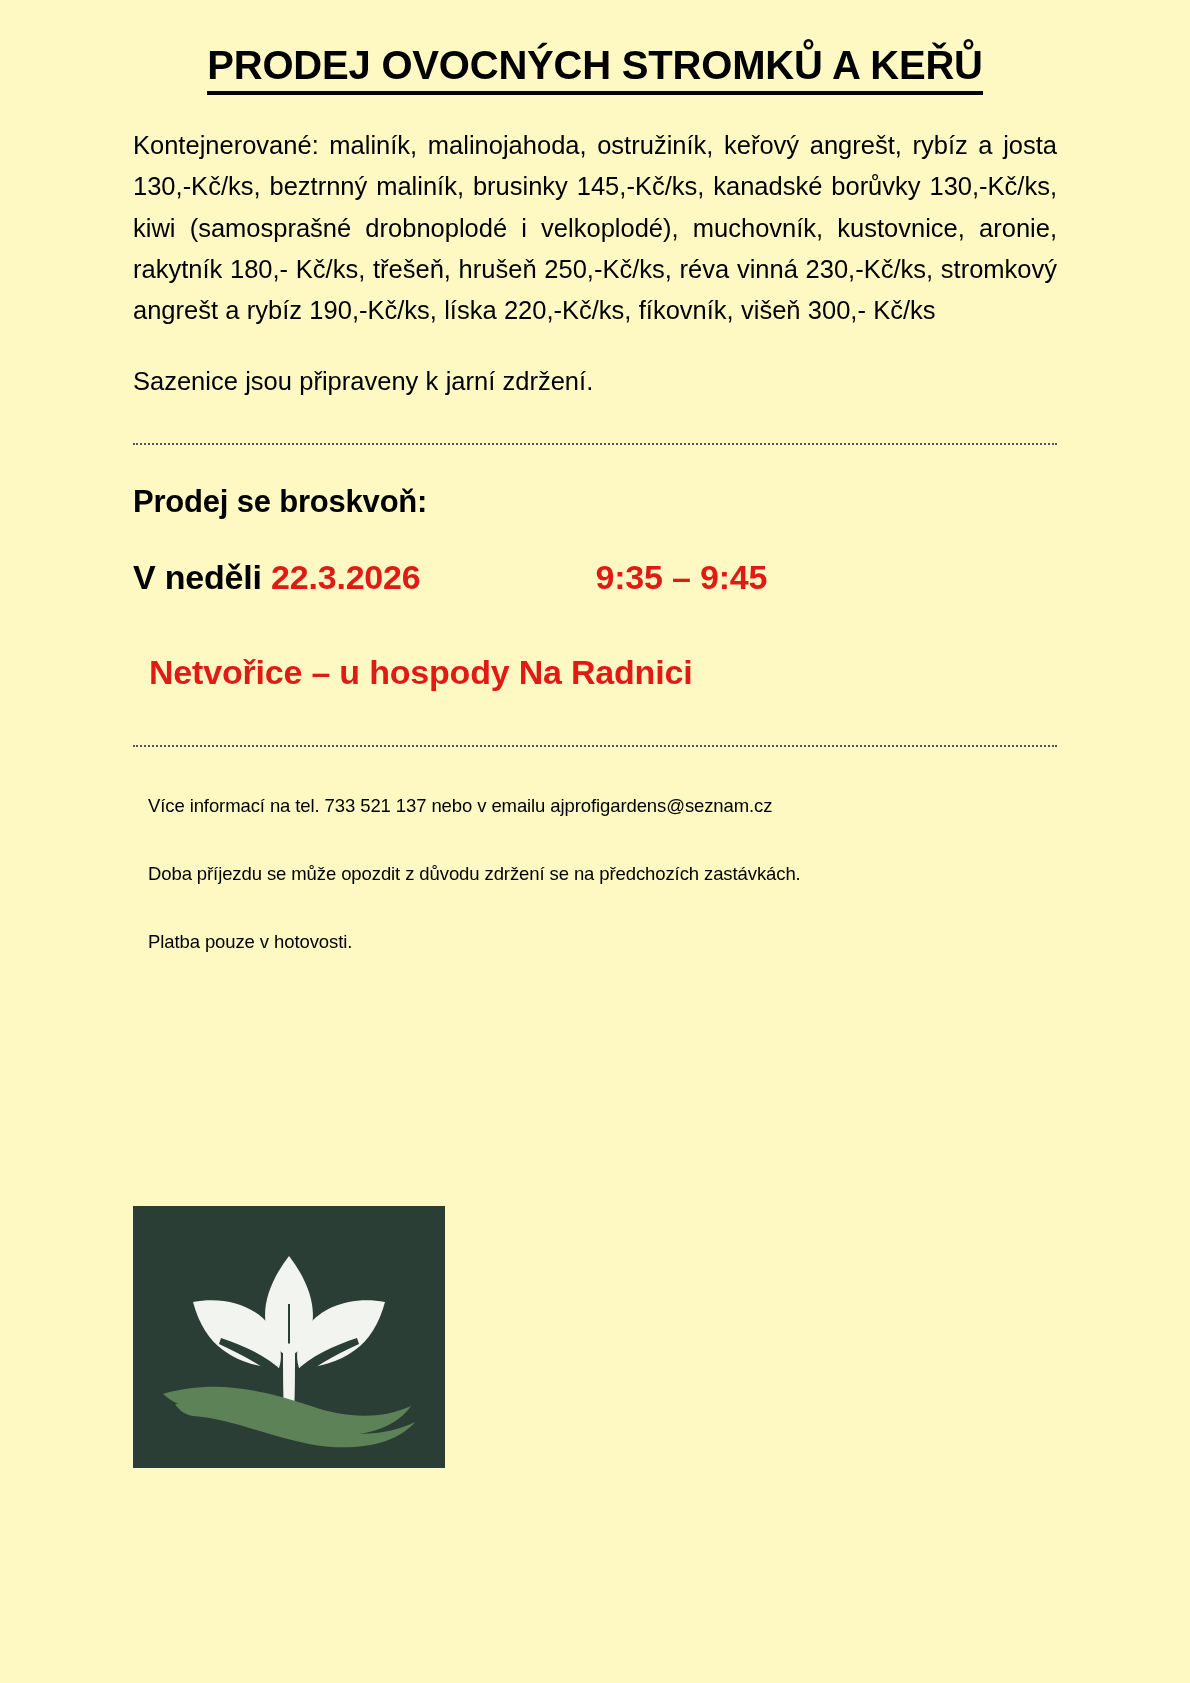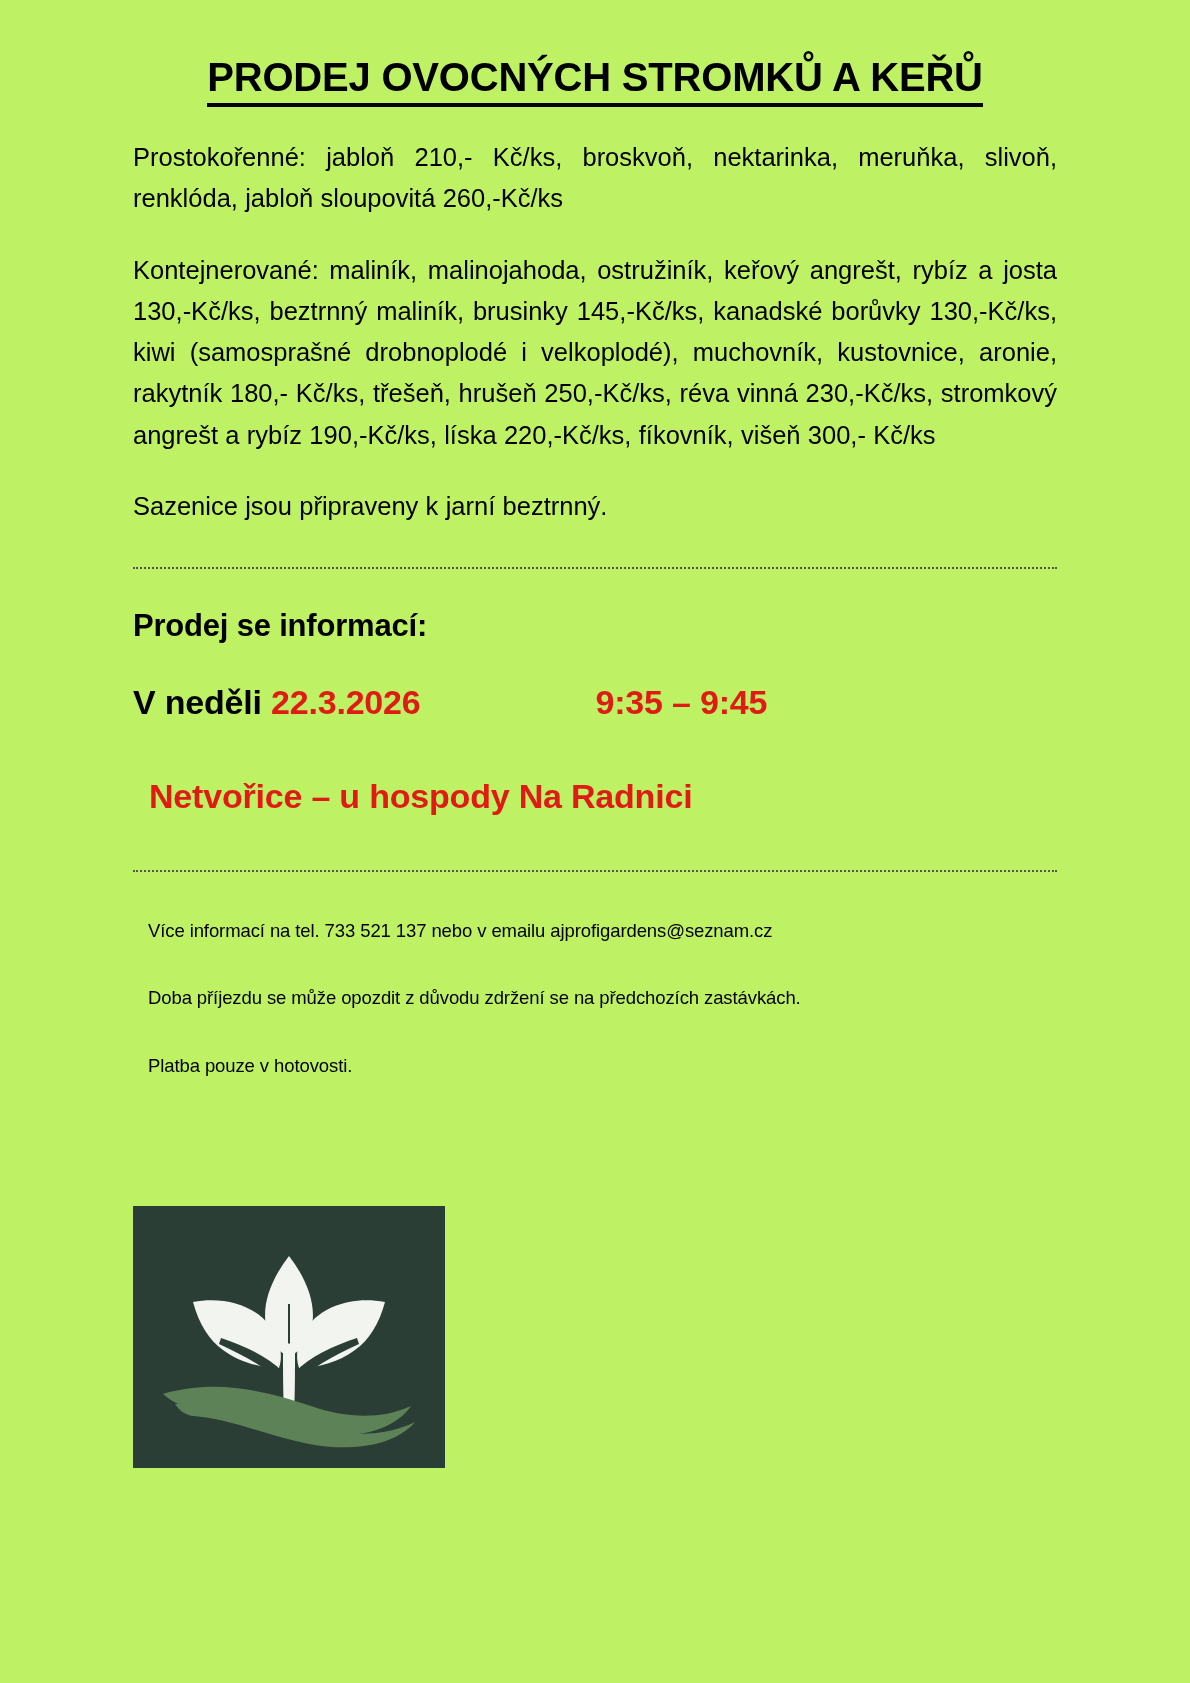--- a/index.html
+++ b/index.html
@@ -11,23 +11,23 @@
     width: 1190px;
     height: 1683px;
     font-family: "Liberation Sans", sans-serif;
     color: #000000;
     overflow: hidden;
   }
   .page {
     position: relative;
     width: 1190px;
     height: 1683px;
-    background: #bef264;
+    background: #fef9c3;
     box-sizing: border-box;
-    padding: 16px 133px;
+    padding: 4px 133px;
   }
   .doc-title {
     margin: 0;
     padding-top: 38px;
     font-size: 40px;
     font-weight: bold;
     text-align: center;
     letter-spacing: -0.2px;
     line-height: 1.15;
     display: block;
@@ -131,30 +131,29 @@
   }
 </style>
 </head>
 <body>
 
 <div class="page">
 
   <h1 class="doc-title"><span class="ul">PRODEJ OVOCNÝCH STROMKŮ A KEŘŮ</span></h1>
 
 
-  <p class="para">Prostokořenné: jabloň 210,- Kč/ks, broskvoň, nektarinka, meruňka, slivoň, renklóda, jabloň sloupovitá 260,-Kč/ks</p>
 
   <p class="para">Kontejnerované: maliník, malinojahoda, ostružiník, keřový angrešt, rybíz a josta 130,-Kč/ks, beztrnný maliník, brusinky 145,-Kč/ks, kanadské  borůvky 130,-Kč/ks, kiwi (samosprašné drobnoplodé i velkoplodé), muchovník, kustovnice, aronie, rakytník 180,- Kč/ks, třešeň, hrušeň 250,-Kč/ks, réva vinná 230,-Kč/ks, stromkový angrešt a rybíz 190,-Kč/ks, líska 220,-Kč/ks, fíkovník, višeň 300,- Kč/ks</p>
 
-  <p class="para noj">Sazenice jsou připraveny k jarní beztrnný.</p>
+  <p class="para noj">Sazenice jsou připraveny k jarní zdržení.</p>
 
 
   <hr class="dots">
 
-  <p class="heading-bold">Prodej se informací:</p>
+  <p class="heading-bold">Prodej se broskvoň:</p>
 
   <p class="event-line">
     <span class="when-label">V neděli </span>
       <span class="date">22.3.2026</span>
       <span class="time">9:35 – 9:45</span>
   </p>
 
   <p class="place-line">Netvořice – u hospody Na Radnici</p>
 
   <hr class="dots second">

